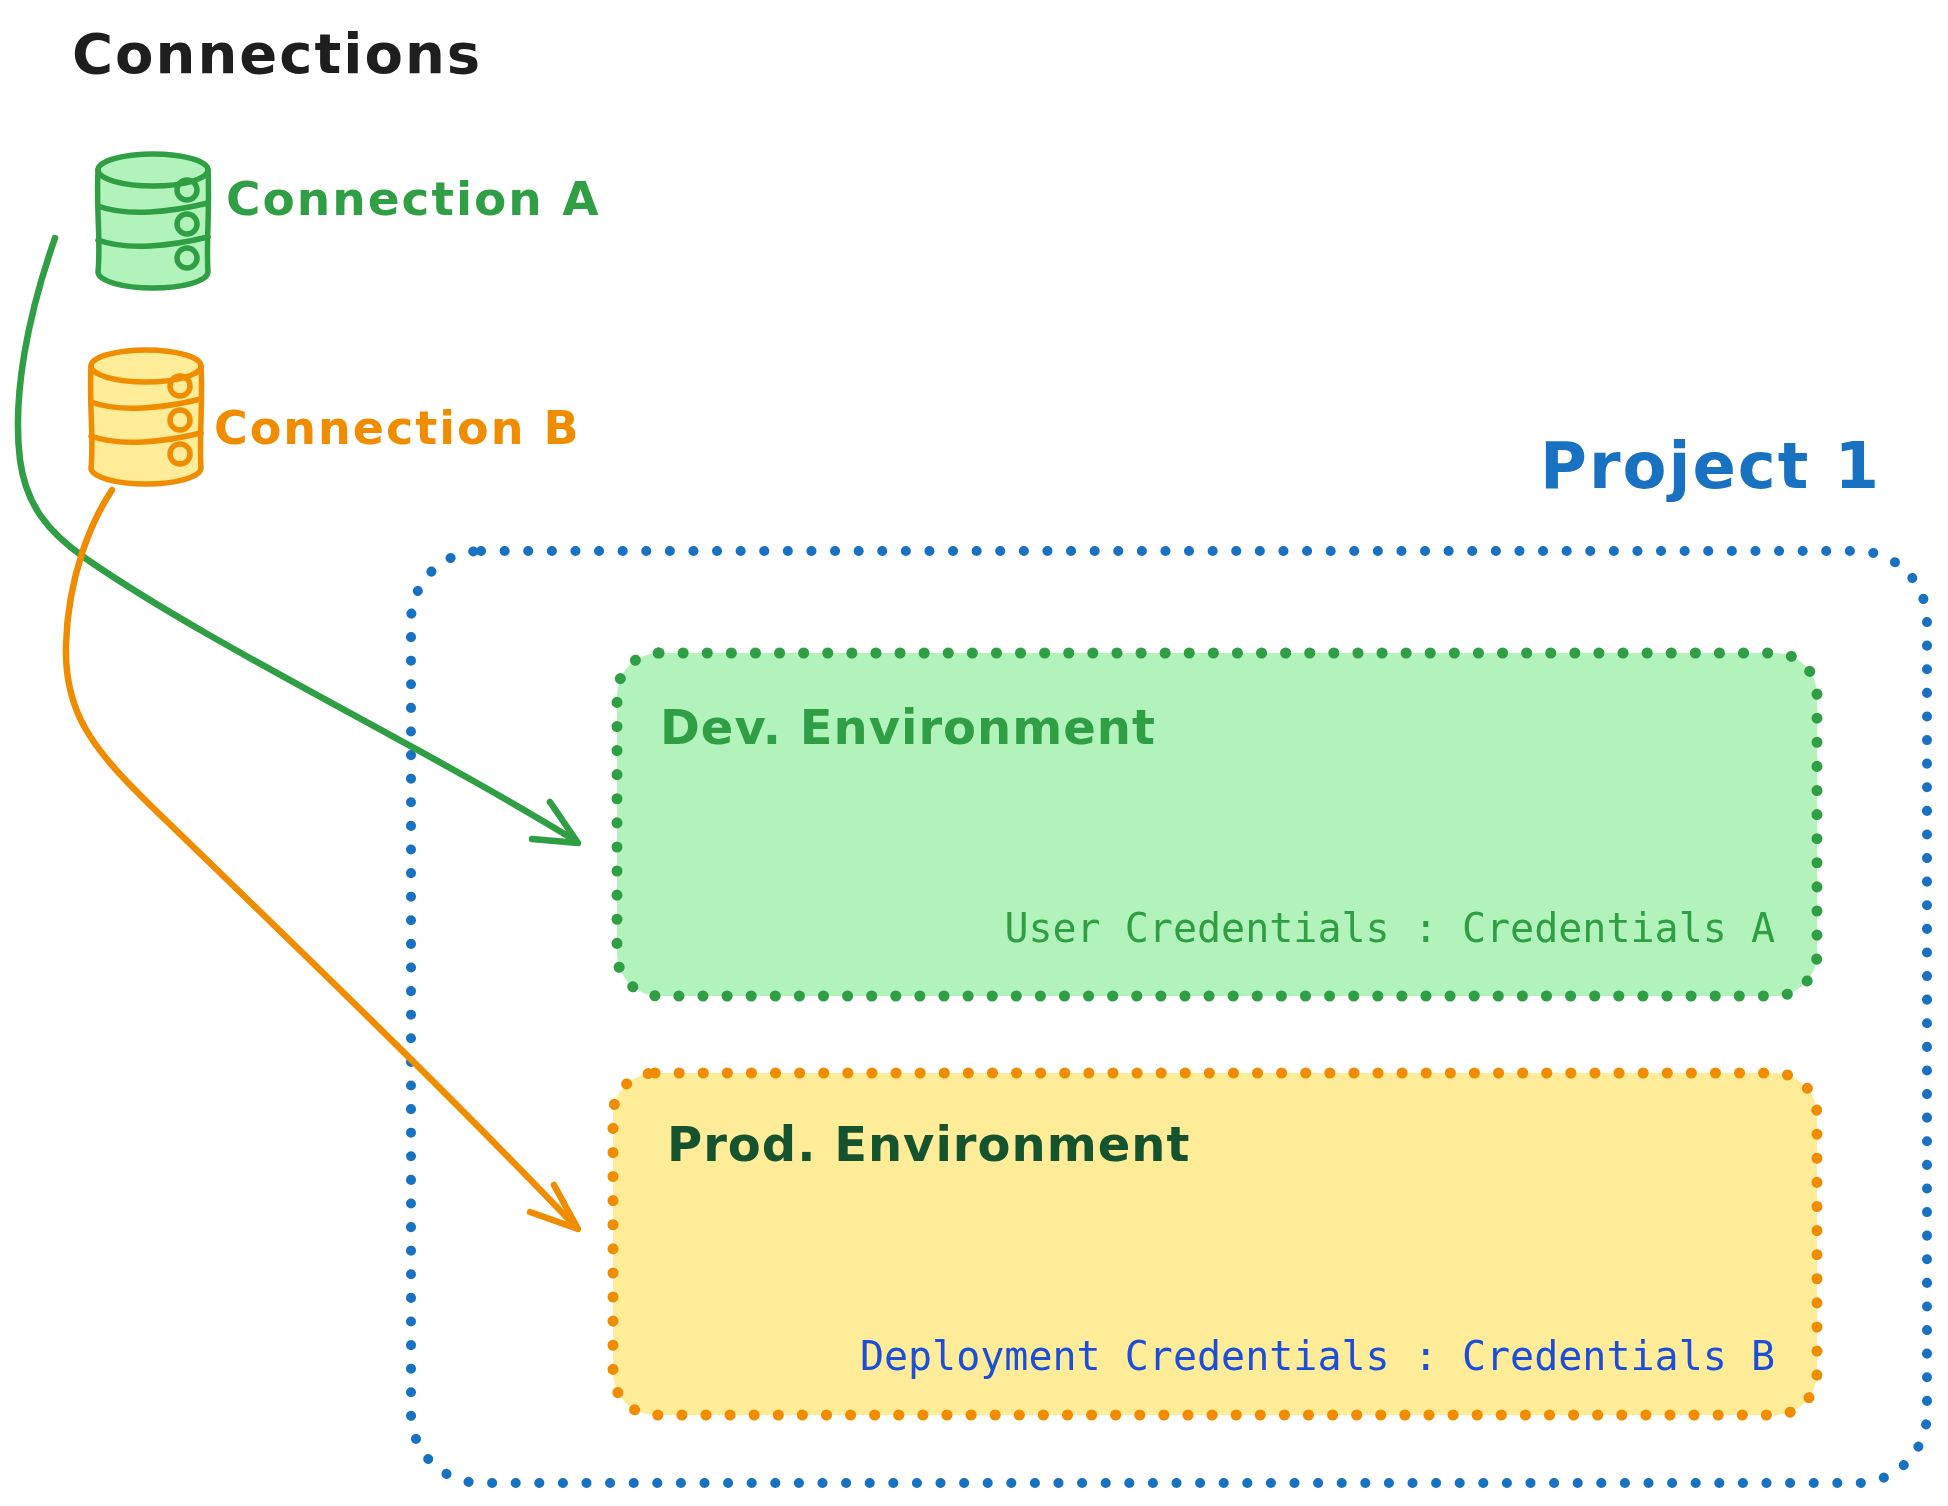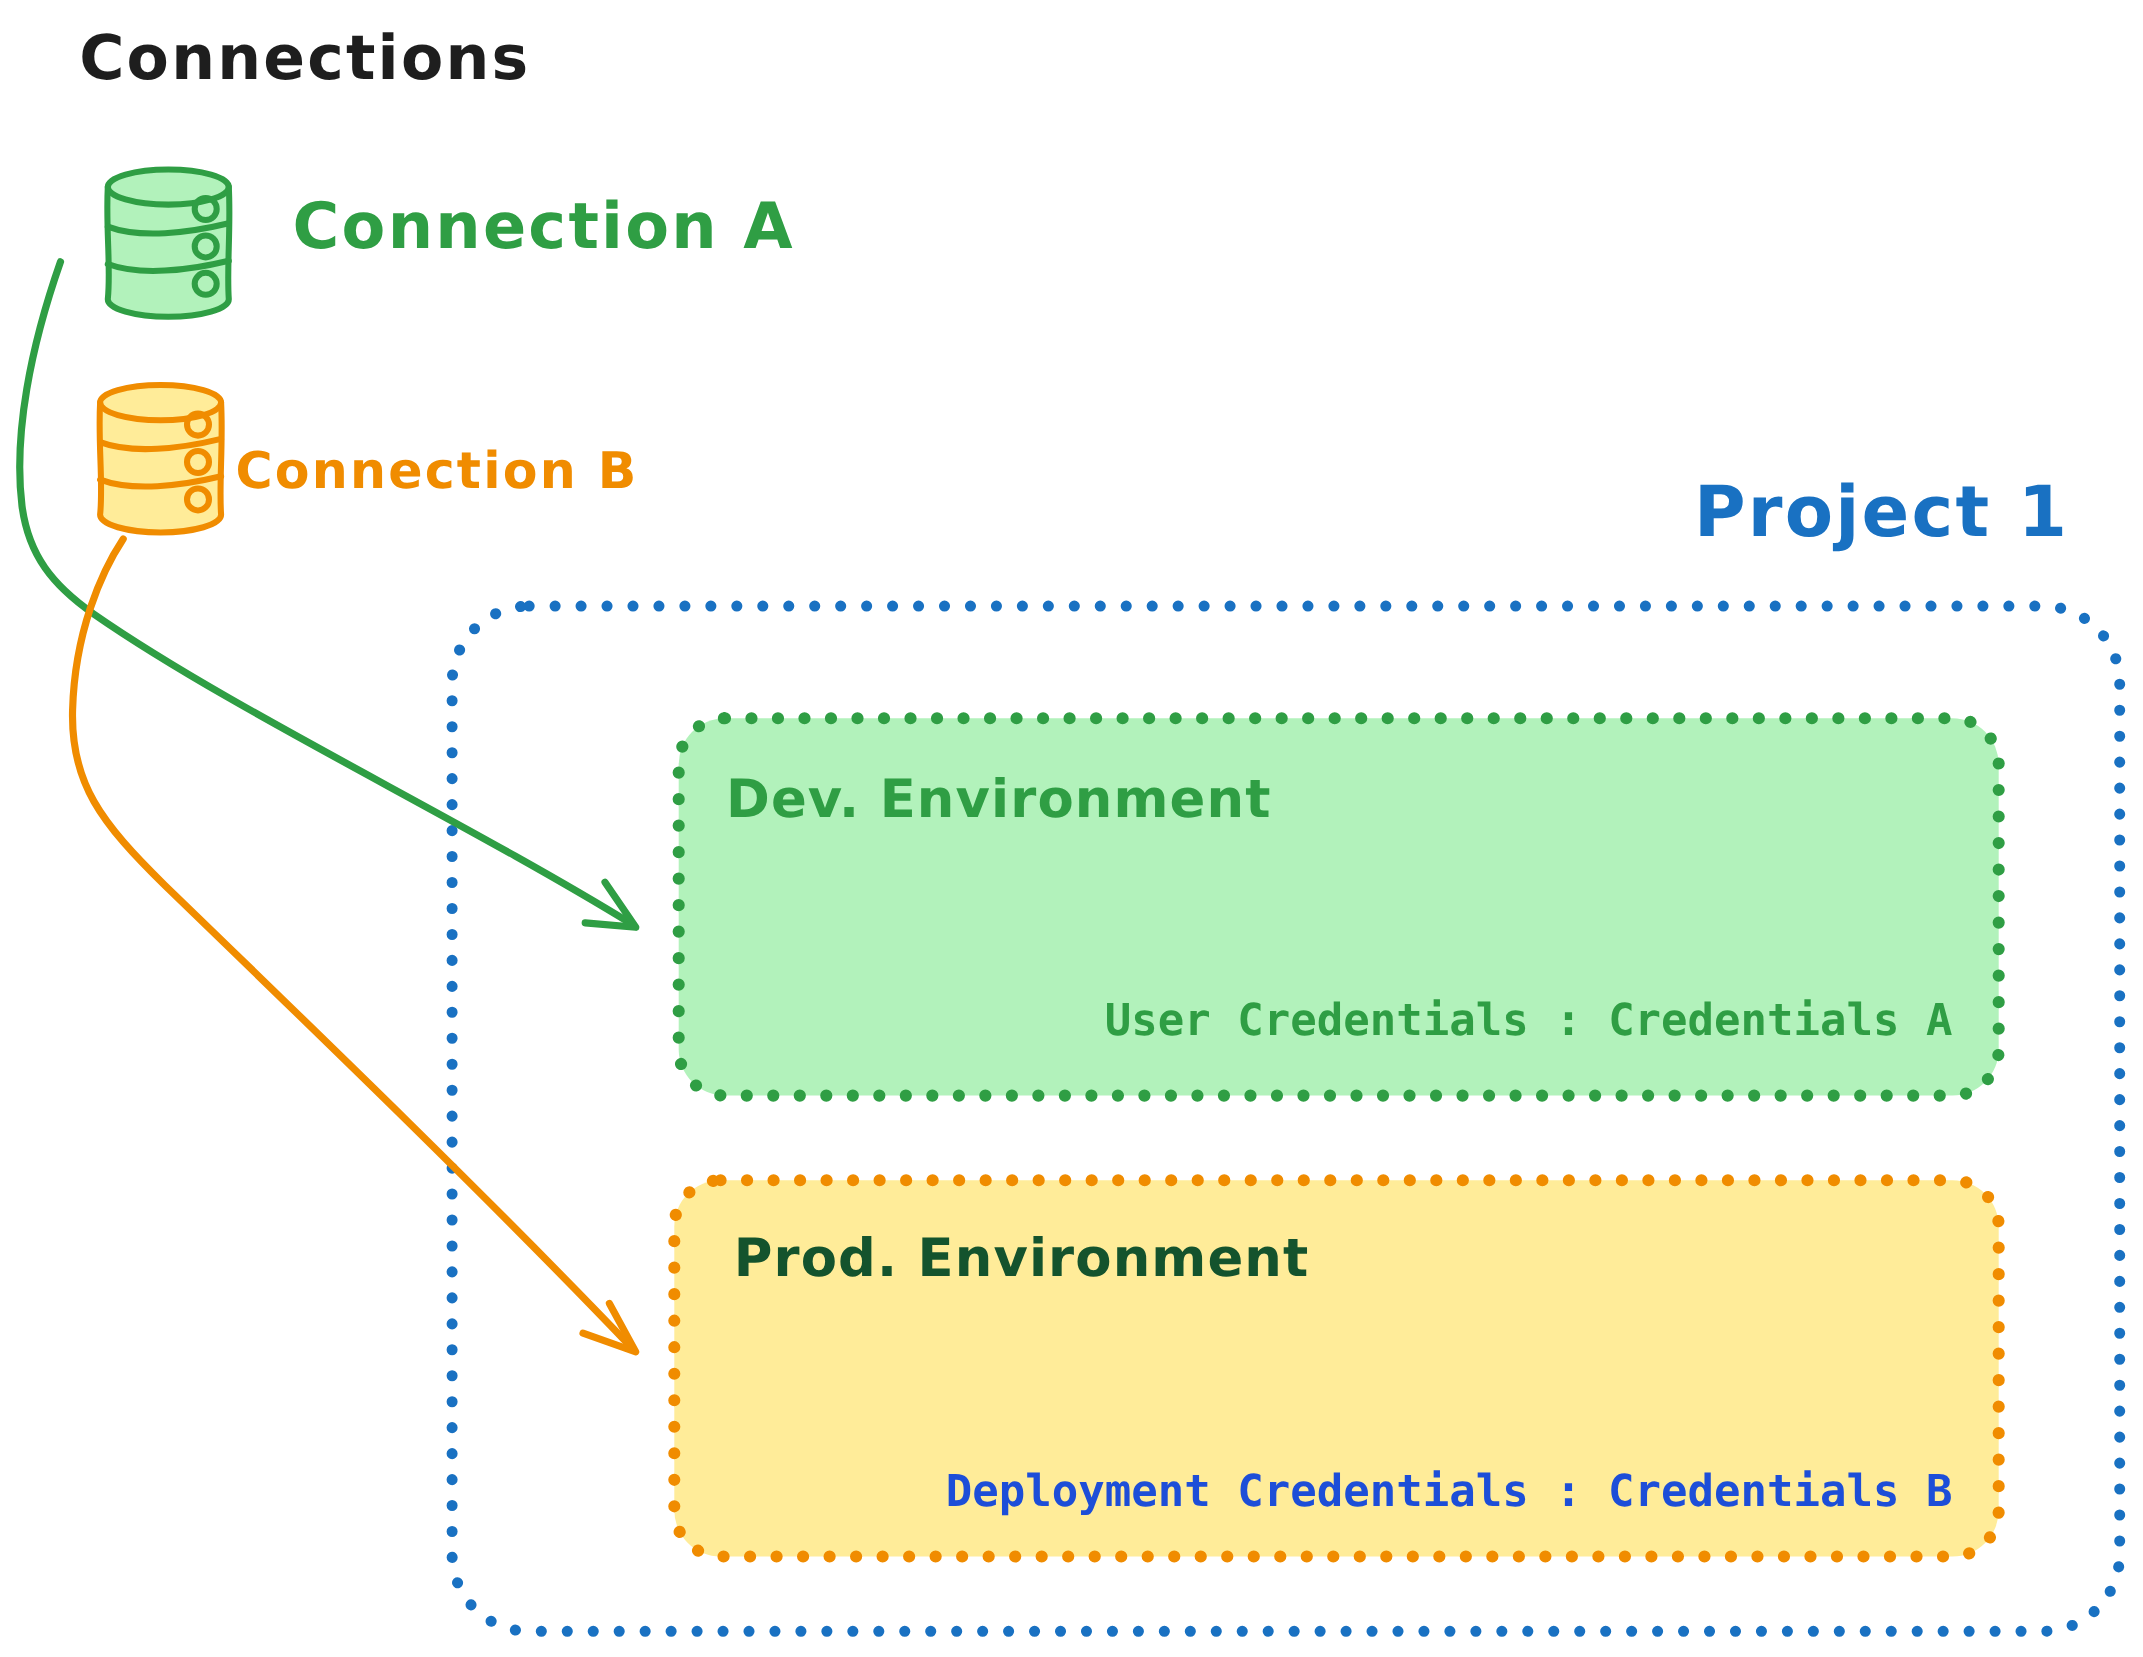--- a/index.html
+++ b/index.html
@@ -29,24 +29,23 @@
   .title {
     left: 72px;
     top: 22px;
     font-size: 56px;
     letter-spacing: 2px;
     color: #1e1e1e;
   }
   .conn-a-label {
     left: 226px;
     top: 172px;
-    font-size: 58px;
+    font-size: 47px;
     letter-spacing: 2px;
     color: #2f9e44;
-    margin-left: 40px;
   }
   .conn-b-label {
     left: 214px;
     top: 402px;
     font-size: 46px;
     letter-spacing: 2px;
     color: #f08c00;
   }
   .project-title {
     left: 1540px;
@@ -65,21 +64,21 @@
     color: #2f9e44;
   }
   .prod-title {
     left: 667px;
     top: 1117px;
     color: #14532d;
   }
   .creds {
     font-family: "DejaVu Sans Mono", monospace;
     font-size: 40px;
-    font-weight: 700;
+    font-weight: 400;
     right: 160px;
   }
   .dev-creds {
     top: 905px;
     color: #2f9e44;
   }
   .prod-creds {
     top: 1333px;
     color: #1d4ed8;
   }

